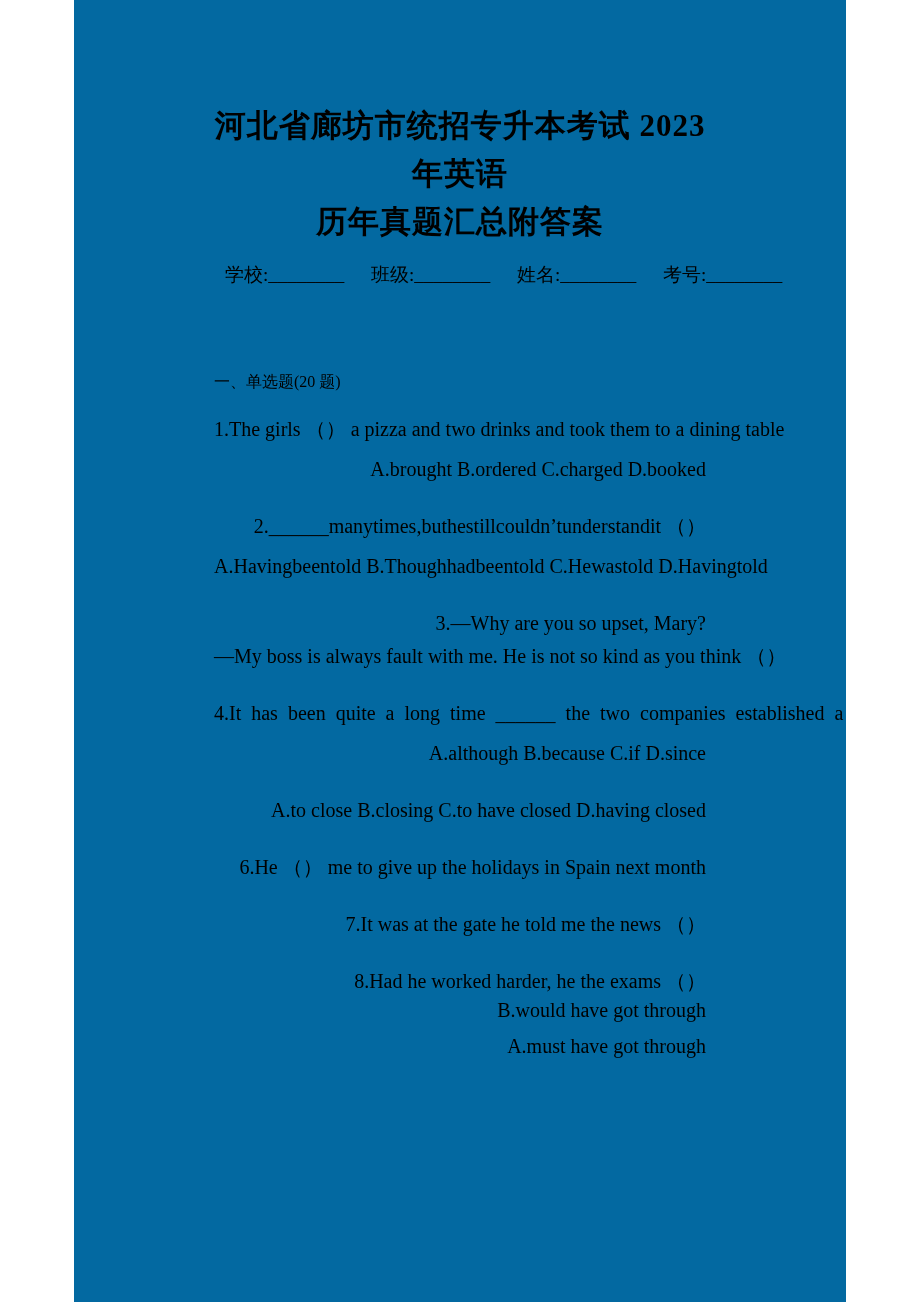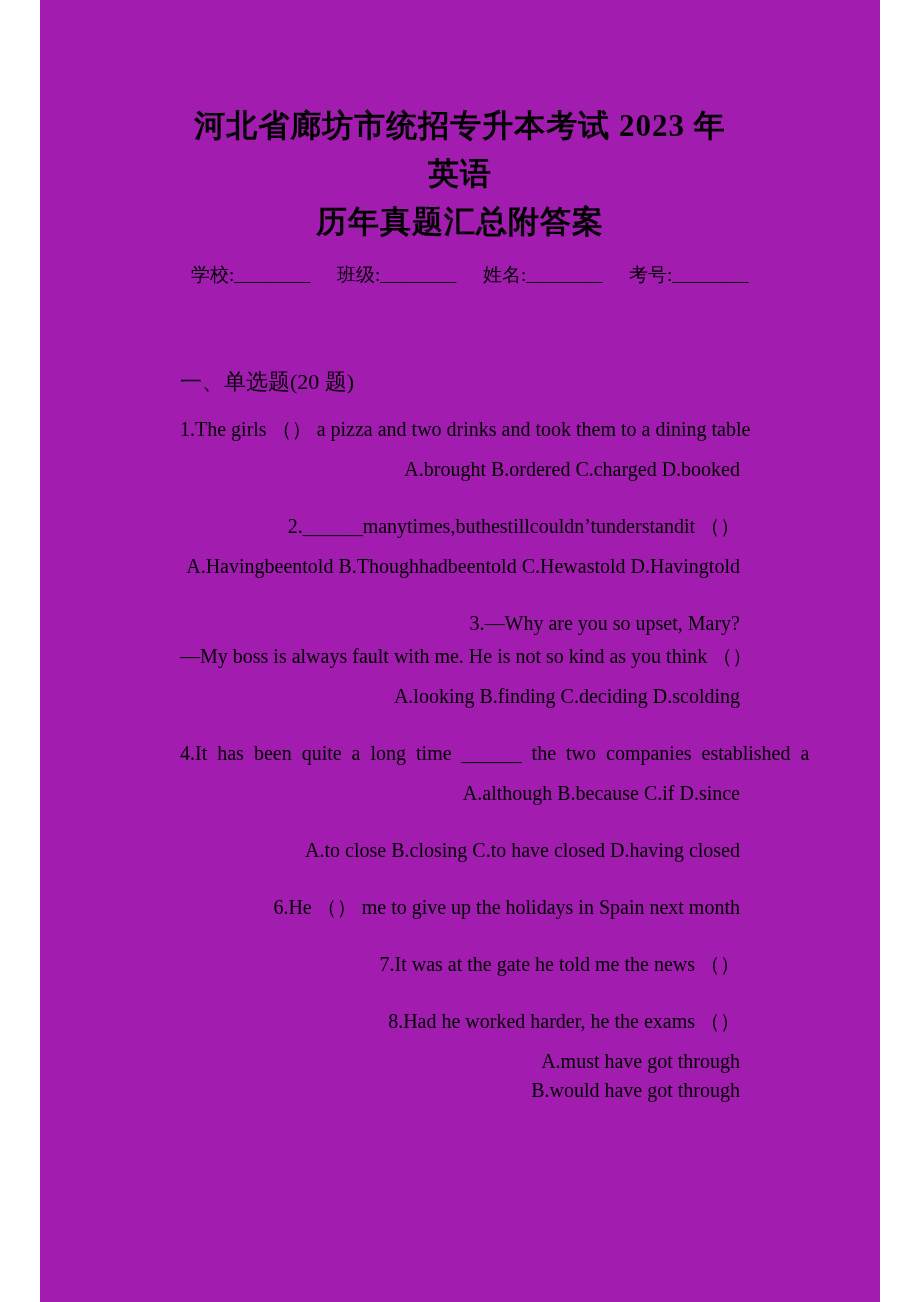--- a/index.html
+++ b/index.html
@@ -1,22 +1,22 @@
 <!DOCTYPE html>
 <html><head>
 <meta charset="utf-8">
 <style>
   * { box-sizing: border-box; }
   html, body { margin: 0; padding: 0; background: #ffffff; }
   .page {
     position: relative;
-    width: 840px;
+    width: 772px;
     height: 1302px;
     margin: 0 auto;
-    background: #a21caf;
+    background: #0369a1;
     color: #000000;
     font-family: "Liberation Serif", "DejaVu Serif", serif;
     padding: 102px 140px 0 140px;
     overflow: hidden;
   }
   .title {
     margin: 0 0 14px 0;
     font-size: 31px;
     font-weight: bold;
     text-align: center;
@@ -25,21 +25,21 @@
   }
   .info-line {
     text-align: center;
     font-size: 19px;
     line-height: 30px;
     margin: 0;
     white-space: nowrap;
   }
   .info-field { margin: 0 11px; }
   .section-heading {
-    font-size: 22px;
+    font-size: 16px;
     line-height: 33px;
     margin: 75px 0 15px 0;
     font-weight: normal;
   }
   .questions { }
   .question { margin-bottom: 24px; }
   .qline {
     font-size: 20px;
     line-height: 33px;
     margin: 0;
@@ -74,35 +74,34 @@
         <div class="qline">1.The girls （） a pizza and two drinks and took them to a dining table</div>
         <div class="qline para">A.brought B.ordered C.charged D.booked</div>
       </div>
       <div class="question">
         <div class="qline">2.______manytimes,buthestillcouldn’tunderstandit （）</div>
         <div class="qline para">A.Havingbeentold B.Thoughhadbeentold C.Hewastold D.Havingtold</div>
       </div>
       <div class="question">
         <div class="qline">3.—Why are you so upset, Mary?</div>
         <div class="qline">—My boss is always fault with me. He is not so kind as you think （）</div>
-        <div class="qline para">A.looking B.finding C.deciding D.scolding</div>
       </div>
       <div class="question">
         <div class="qline spread">4.It has been quite a long time ______ the two companies established a</div>
         <div class="qline para">A.although B.because C.if D.since</div>
       </div>
       <div class="question">
         <div class="qline para">A.to close B.closing C.to have closed D.having closed</div>
       </div>
       <div class="question">
         <div class="qline">6.He （） me to give up the holidays in Spain next month</div>
       </div>
       <div class="question">
         <div class="qline">7.It was at the gate he told me the news （）</div>
       </div>
       <div class="question">
         <div class="qline">8.Had he worked harder, he the exams （）</div>
+        <div class="qline tight">B.would have got through</div>
         <div class="qline para">A.must have got through</div>
-        <div class="qline tight">B.would have got through</div>
       </div>
     </div>
 
 </div>
 
 </body></html>

